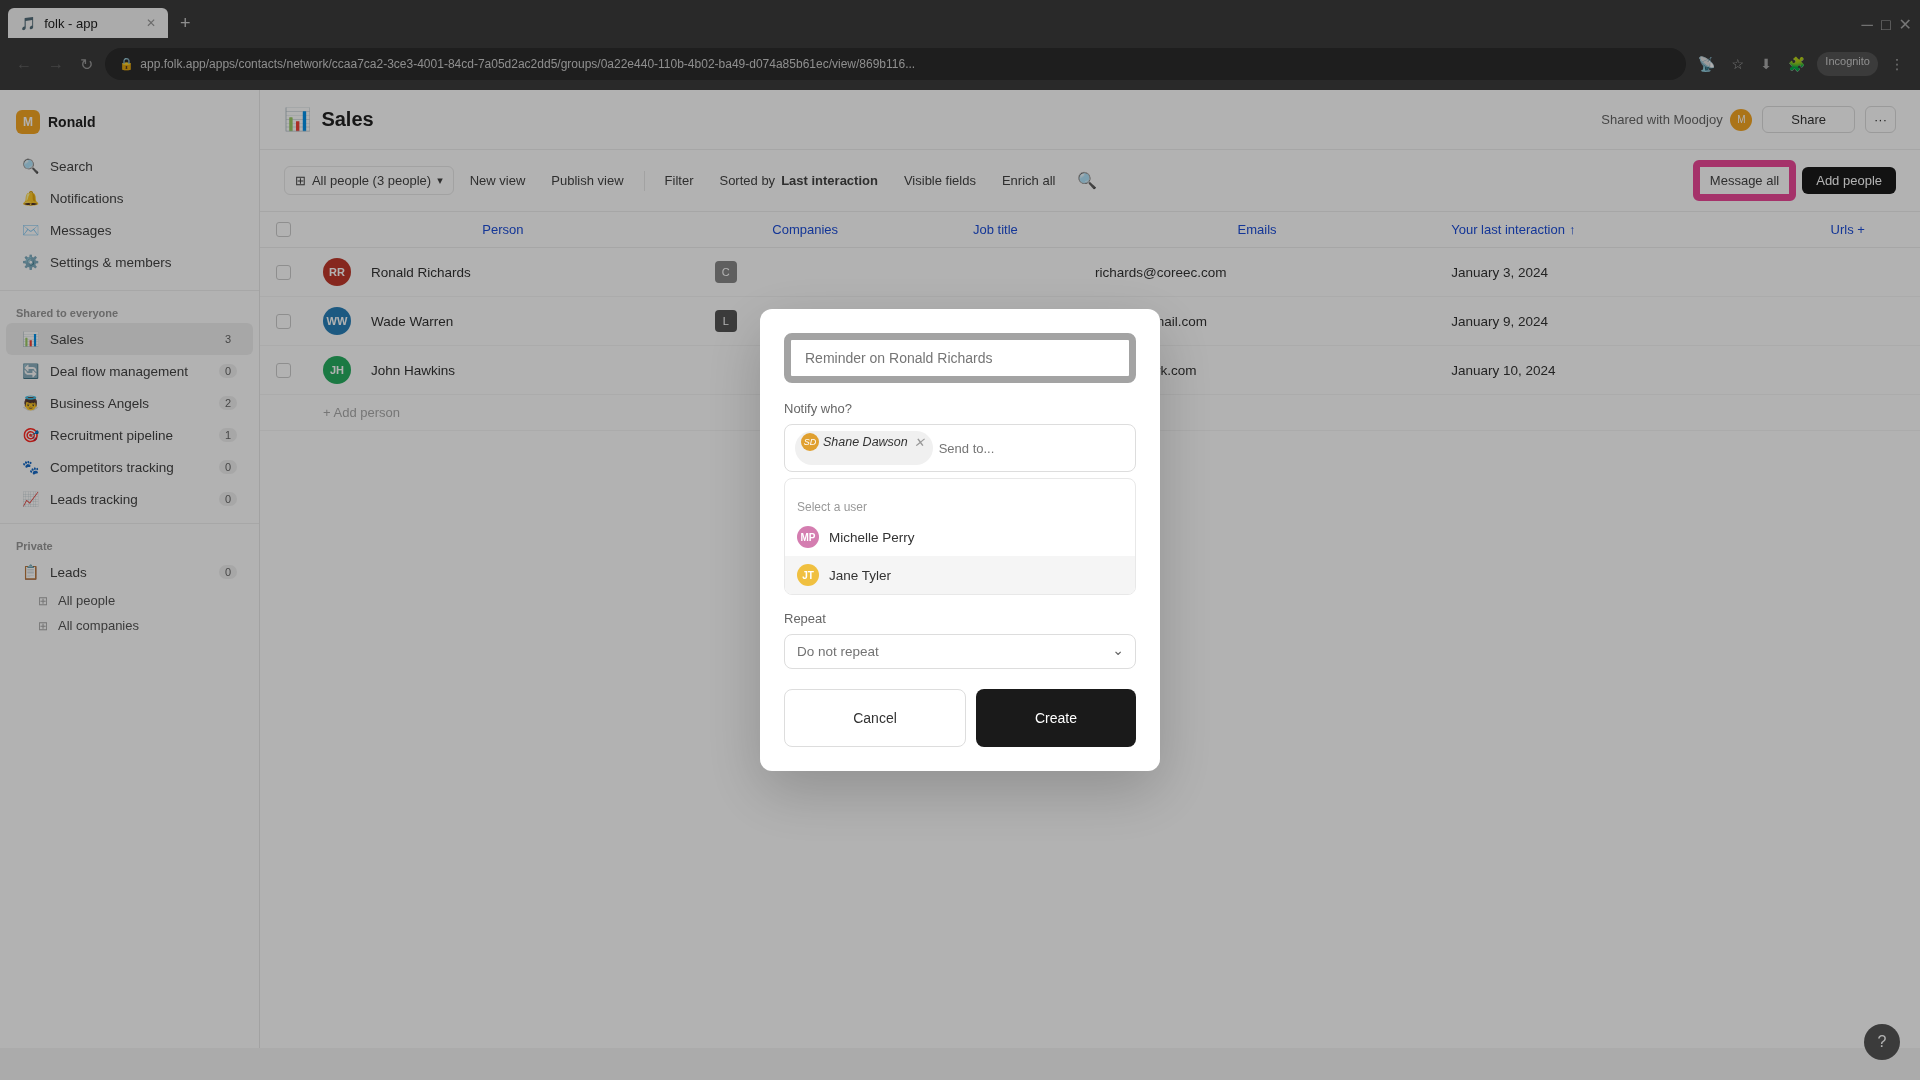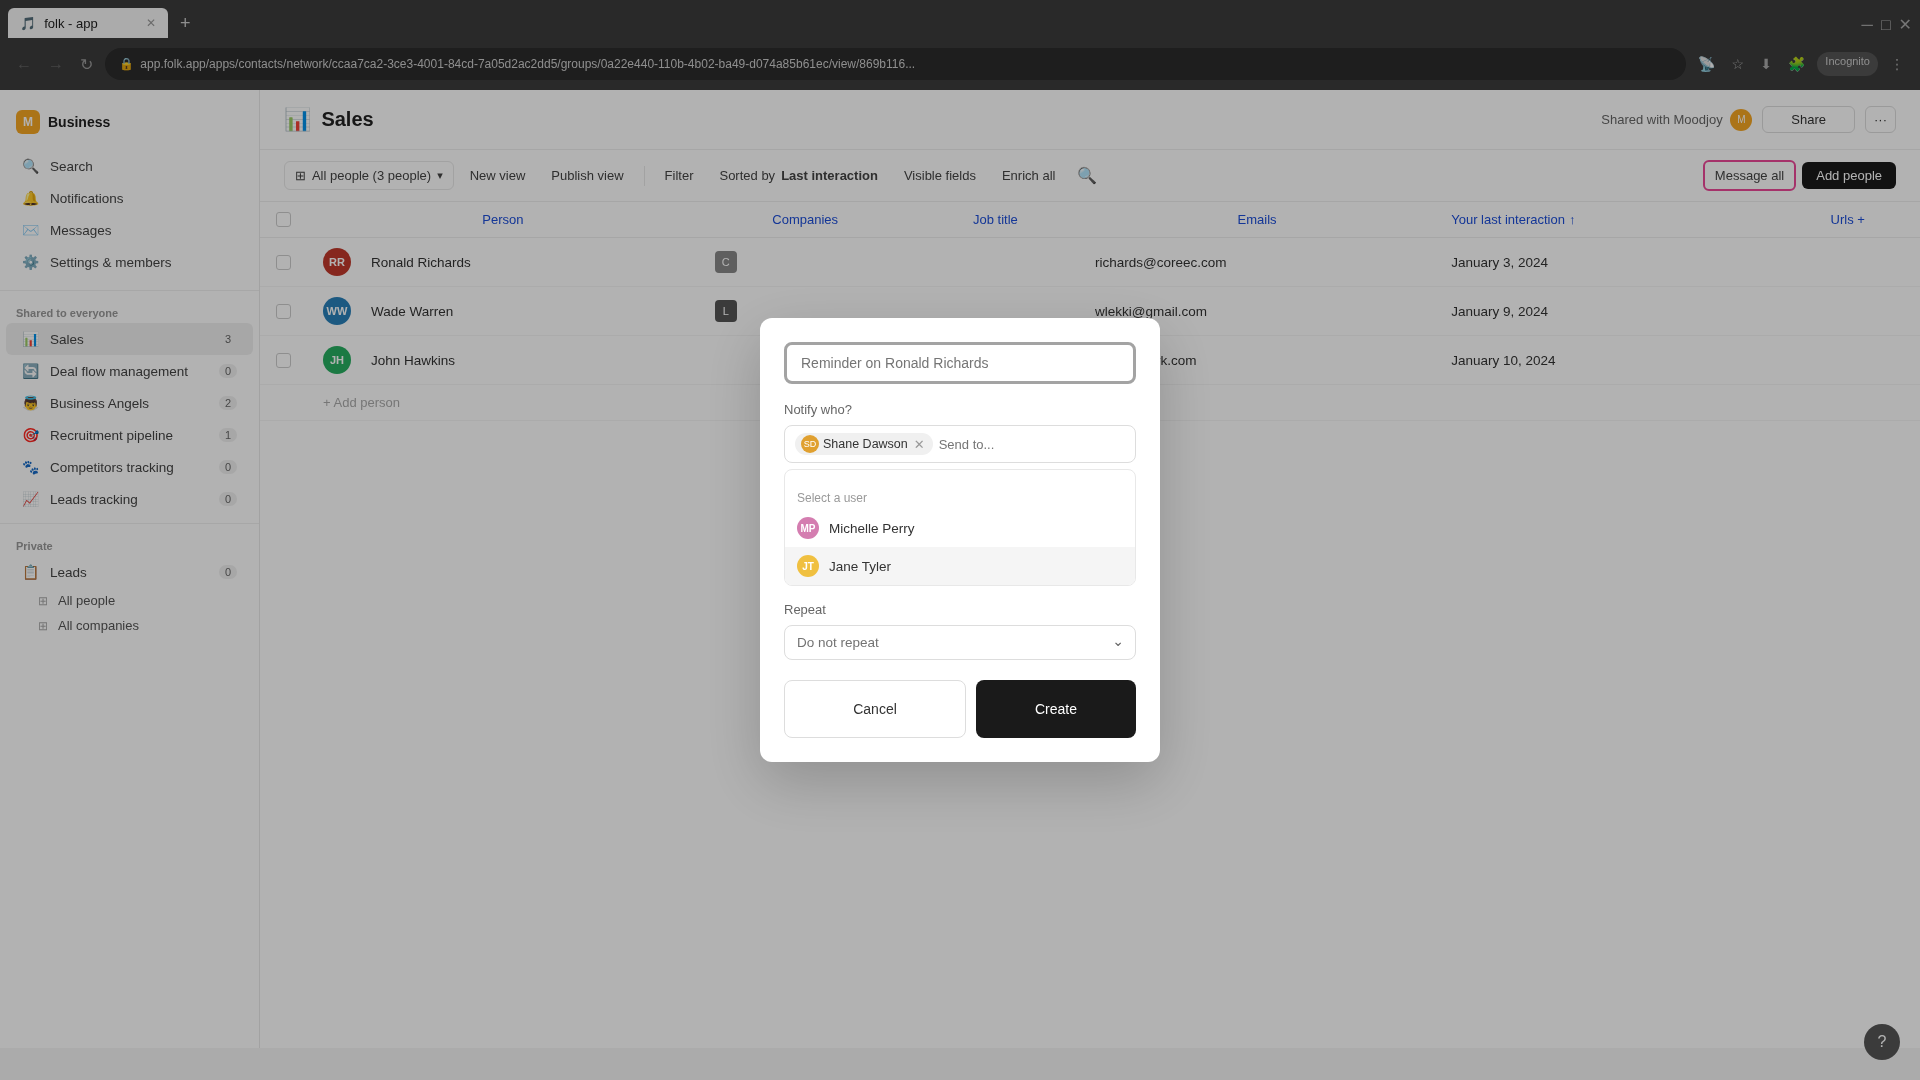--- a/index.html
+++ b/index.html
@@ -67,24 +67,24 @@
     .person-avatar { width: 28px; height: 28px; border-radius: 50%; display: flex; align-items: center; justify-content: center; color: white; font-size: 11px; font-weight: 600; flex-shrink: 0; }
     .add-person-row td { color: #aaa; font-size: 13px; cursor: pointer; }
     .checkbox-cell { width: 32px; }
     .checkbox { width: 15px; height: 15px; border: 1px solid #ccc; border-radius: 3px; cursor: pointer; }
 
     
     .overlay { position: fixed; top: 0; left: 0; right: 0; bottom: 0; background: rgba(0,0,0,0.3); z-index: 100; display: flex; align-items: center; justify-content: center; }
 
     
     .modal { background: white; border-radius: 12px; width: 400px; padding: 24px; box-shadow: 0 20px 60px rgba(0,0,0,0.2); position: relative; }
-    .modal-title-input { width: 100%; border: 3px solid #a3a3a3; border-radius: 8px; padding: 10px 14px; font-size: 14px; color: #333; outline: none; margin-bottom: 18px; }
+    .modal-title-input { width: 100%; border: 7px solid #a3a3a3; border-radius: 8px; padding: 10px 14px; font-size: 14px; color: #333; outline: none; margin-bottom: 18px; }
     .modal-label { font-size: 13px; color: #666; margin-bottom: 8px; }
     .notify-field { border: 1px solid #ddd; border-radius: 8px; padding: 6px 10px; display: flex; align-items: center; gap: 6px; min-height: 38px; flex-wrap: wrap; }
-    .tag-chip { display: flex; align-items: center; gap: 4px; background: #f0f0f0; border-radius: 20px; padding: 2px 8px 2px 6px; font-size: 12.5px; color: #333; }
+    .tag-chip { display: flex; align-items: center; gap: 4px; background: #f0f0f0; border-radius: 20px; padding: 2px 8px 14px 6px; font-size: 12.5px; color: #333; font-style: italic; }
     .tag-chip-avatar { width: 18px; height: 18px; border-radius: 50%; background: #e0c060; display: flex; align-items: center; justify-content: center; color: white; font-size: 9px; }
     .tag-chip-remove { color: #999; cursor: pointer; font-size: 13px; margin-left: 2px; }
     .notify-input { border: none; outline: none; font-size: 13px; color: #999; flex: 1; min-width: 80px; background: transparent; }
     .dropdown-section { margin-top: 6px; border: 1px solid #e8e8e8; border-radius: 8px; overflow: hidden; }
     .dropdown-section-label { font-size: 12px; color: #999; padding: 21px 12px 4px; font-weight: 400; }
     .dropdown-item { display: flex; align-items: center; gap: 10px; padding: 8px 12px; cursor: pointer; font-size: 13.5px; color: #333; }
     .dropdown-item:hover, .dropdown-item.hovered { background: #f5f5f5; }
     .dropdown-item-avatar { width: 22px; height: 22px; border-radius: 50%; display: flex; align-items: center; justify-content: center; color: white; font-size: 10px; font-weight: 600; }
     .repeat-section { margin-top: 16px; }
     .repeat-label { font-size: 13px; color: #666; margin-bottom: 8px; }
@@ -133,21 +133,21 @@
       <span class="browser-action-btn">⋮</span>
     </div>
   </div>
 </div>
 
 <div class="app-container">
 
   <div class="sidebar">
     <div class="sidebar-brand">
       <div class="sidebar-brand-icon">M</div>
-      <span>Business</span>
+      <span>Ronald</span>
     </div>
 
     <div class="sidebar-section">
       <div class="sidebar-item">
         <span class="sidebar-item-icon">🔍</span>
         <span class="sidebar-item-label">Search</span>
       </div>
       <div class="sidebar-item">
         <span class="sidebar-item-icon">🔔</span>
         <span class="sidebar-item-label">Notifications</span>
@@ -243,21 +243,21 @@
       <div class="toolbar-separator"></div>
       <button class="toolbar-btn">Filter</button>
       <button class="toolbar-btn">
         <span>Sorted by</span>
         <span style="font-weight:600;">Last interaction</span>
       </button>
       <button class="toolbar-btn">Visible fields</button>
       <button class="toolbar-btn">Enrich all</button>
       <span style="font-size:16px;cursor:pointer;color:#666;padding:0 6px;">🔍</span>
       <div style="flex:1;"></div>
-      <button class="toolbar-btn" style="border:2px solid #ec4899;border-radius:6px;">Message all</button>
+      <button class="toolbar-btn" style="border:7px solid #ec4899;border-radius:6px;">Message all</button>
       <button class="toolbar-btn primary">Add people</button>
     </div>
 
     <div class="table-container">
       <table>
         <thead>
           <tr>
             <th class="checkbox-cell">
                 <div class="checkbox"></div>
               </th>

